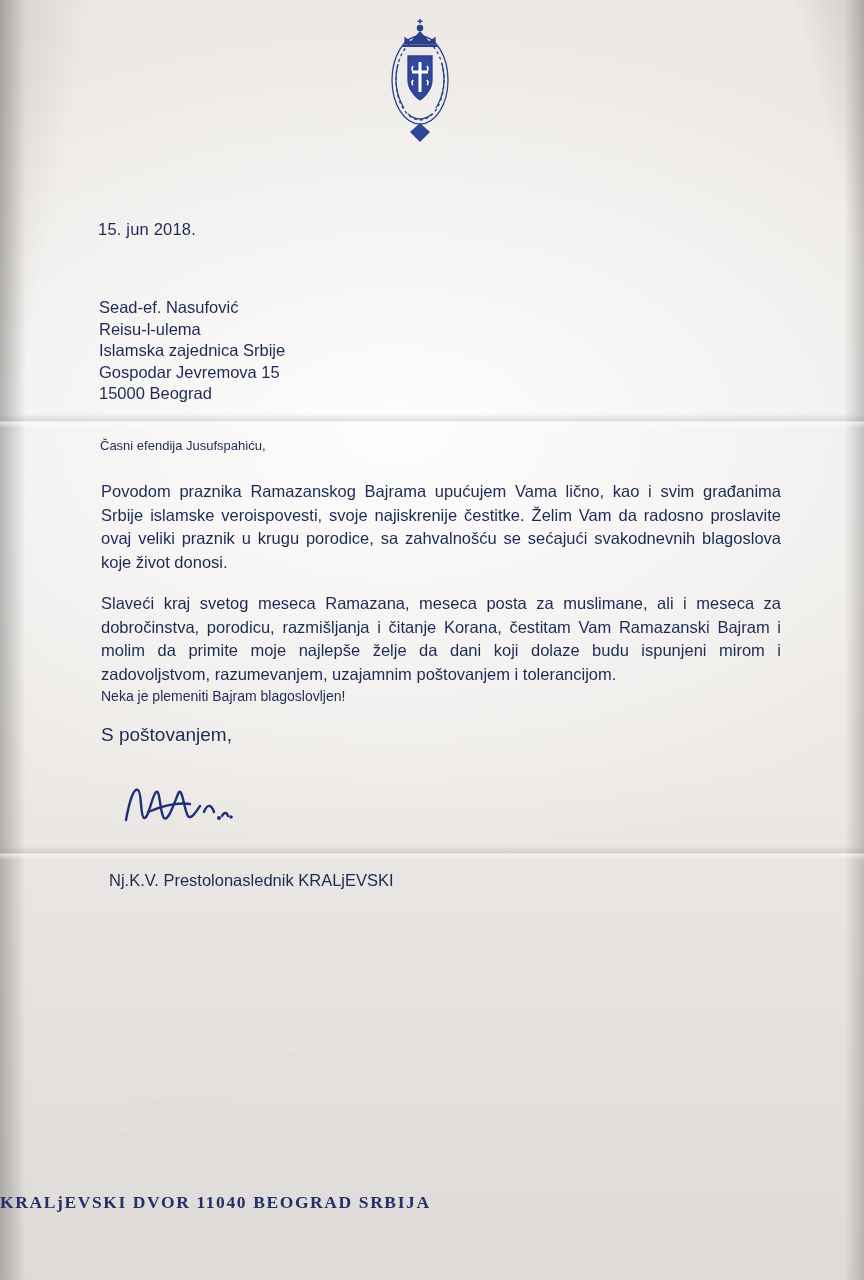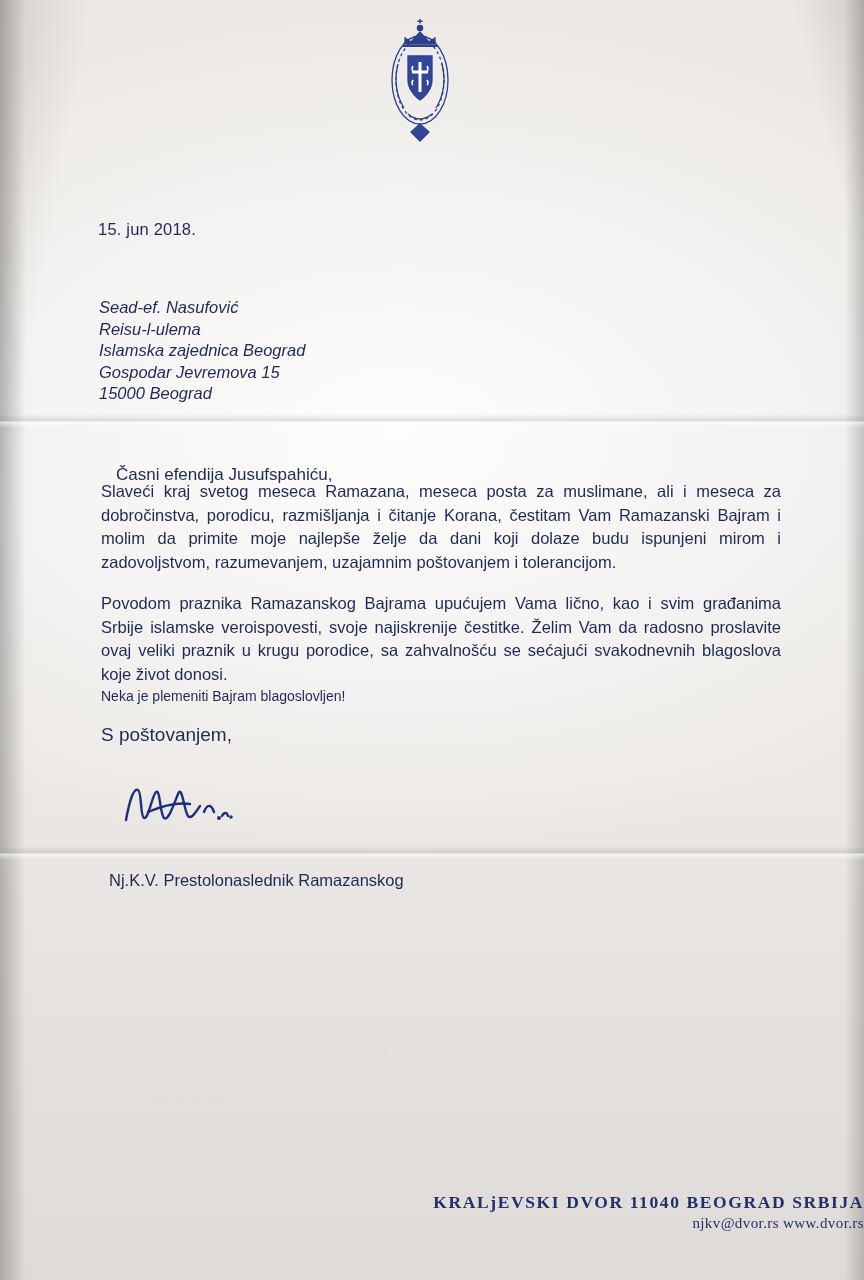--- a/index.html
+++ b/index.html
@@ -68,28 +68,27 @@
     letter-spacing: 0.2px;
   }
 
   .addressee {
     position: absolute;
     left: 99px;
     top: 297px;
     font-size: 16.5px;
     line-height: 21.5px;
   }
-  .addressee div { white-space: nowrap; font-style: italic; }
+  .addressee div { white-space: nowrap; }
 
   .salutation {
     position: absolute;
     left: 100px;
-    top: 465px;
-    font-size: 17px;
-    margin-left: 16px;
+    top: 438px;
+    font-size: 13px;
   }
 
   .body {
     position: absolute;
     left: 101px;
     top: 480px;
     width: 680px;
     font-size: 16.5px;
     line-height: 23.5px;
     text-align: justify;
@@ -123,21 +122,21 @@
     left: 109px;
     top: 871px;
     font-size: 16.5px;
   }
 
   .footer {
     position: absolute;
     left: 0;
     top: 1192px;
     width: 864px;
-    text-align: right;
+    text-align: left;
     font-family: "Liberation Serif", serif;
     color: #21306b;
   }
   .footer .line1 {
     font-size: 17.5px;
     letter-spacing: 1.6px;
     font-weight: 600;
   }
   .footer .line2 {
     font-size: 15px;
@@ -194,53 +193,52 @@
           <path d="M36 96 q12 10 24 0"></path>
         </g>
       </svg>
     </div>
 
     <div class="date">15. jun 2018.</div>
 
     <div class="addressee">
       <div>Sead-ef. Nasufović</div>
       <div>Reisu-l-ulema</div>
-      <div>Islamska zajednica Beograd</div>
+      <div>Islamska zajednica Srbije</div>
       <div>Gospodar Jevremova 15</div>
       <div>15000 Beograd</div>
     </div>
 
     <div class="salutation">Časni efendija Jusufspahiću,</div>
 
     <div class="body">
+      <p>Povodom praznika Ramazanskog Bajrama upućujem Vama lično, kao i svim građanima Srbije islamske veroispovesti, svoje najiskrenije čestitke. Želim Vam da radosno proslavite ovaj veliki praznik u krugu porodice, sa zahvalnošću se sećajući svakodnevnih blagoslova koje život donosi.</p>
       <p>Slaveći kraj svetog meseca Ramazana, meseca posta za muslimane, ali i meseca za dobročinstva, porodicu, razmišljanja i čitanje Korana, čestitam Vam Ramazanski Bajram i molim da primite moje najlepše želje da dani koji dolaze budu ispunjeni mirom i zadovoljstvom, razumevanjem, uzajamnim poštovanjem i tolerancijom.</p>
-      <p>Povodom praznika Ramazanskog Bajrama upućujem Vama lično, kao i svim građanima Srbije islamske veroispovesti, svoje najiskrenije čestitke. Želim Vam da radosno proslavite ovaj veliki praznik u krugu porodice, sa zahvalnošću se sećajući svakodnevnih blagoslova koje život donosi.</p>
     </div>
 
     <div class="closing-blessing">Neka je plemeniti Bajram blagoslovljen!</div>
     <div class="closing-regards">S poštovanjem,</div>
 
     <div class="signature">
       <svg viewBox="0 0 140 70" width="140" height="70" aria-hidden="true">
         <g fill="none" stroke="#1b2f7a" stroke-width="2.4" stroke-linecap="round">
           <path d="M8 48 C12 26 16 16 20 18 C24 20 22 44 26 46 C30 48 34 24 38 20 C42 16 42 42 46 46 C50 50 56 32 60 22 C64 12 66 38 70 44 C73 48 78 40 82 34"></path>
           <path d="M30 40 C44 34 58 30 72 32"></path>
           <path d="M86 40 C90 30 94 34 96 40"></path>
           <path d="M104 44 c2 -4 5 -4 6 0"></path>
         </g>
         <circle cx="101" cy="46" r="2" fill="#1b2f7a"></circle>
         <circle cx="113" cy="45" r="1.8" fill="#1b2f7a"></circle>
       </svg>
     </div>
 
-    <div class="signer">Nj.K.V. Prestolonaslednik Ramazanskog</div>
+    <div class="signer">Nj.K.V. Prestolonaslednik KRALjEVSKI</div>
 
     <div class="smudge" style="left:130px; top:1098px;">· ·· ···· ·· ····· ···</div>
     <div class="smudge" style="left:250px; top:1050px;">···· ····· ·· ···· ·· ···· ··· ····</div>
     <div class="smudge" style="left:120px; top:1130px;">··· ··· ····· ···</div>
 
     <div class="footer">
       <div class="line1">KRALjEVSKI DVOR  11040 BEOGRAD  SRBIJA</div>
-      <div class="line3">njkv@dvor.rs   www.dvor.rs</div>
     </div>
 
   </div>
 </div>
 
 </body></html>

